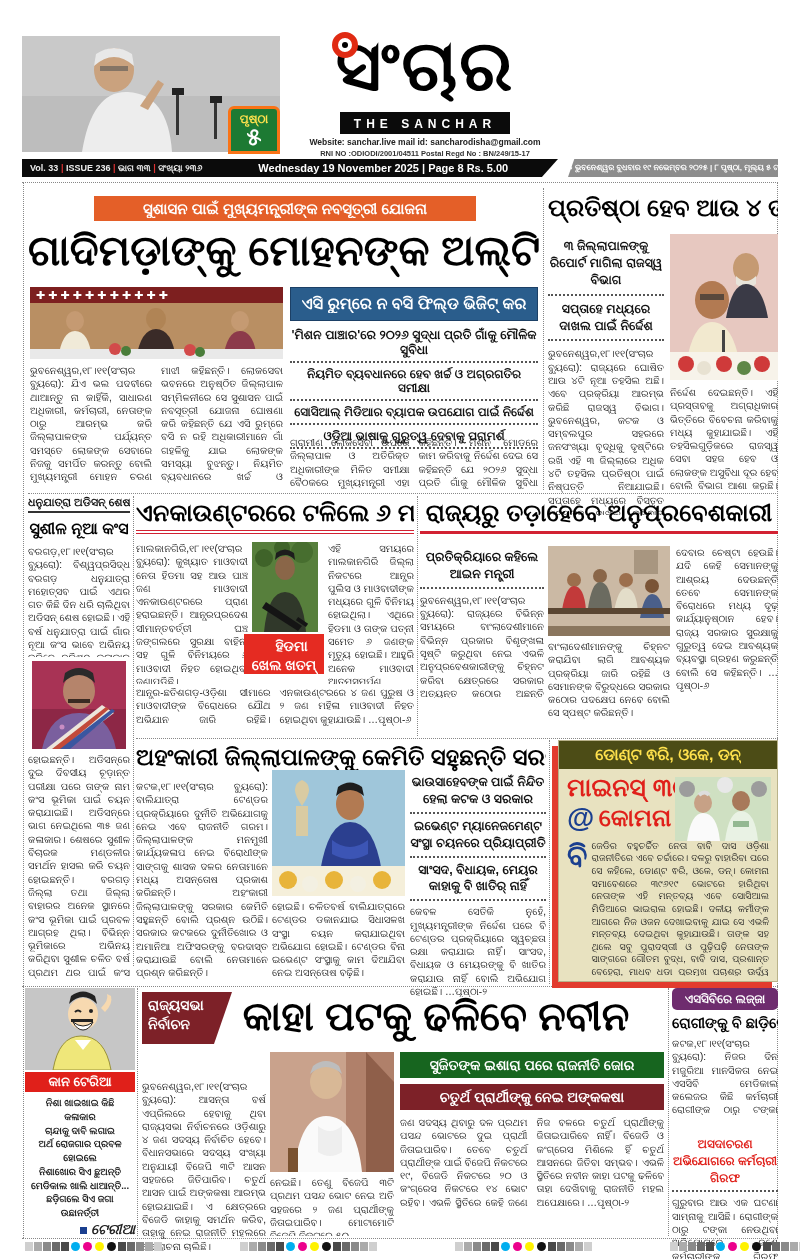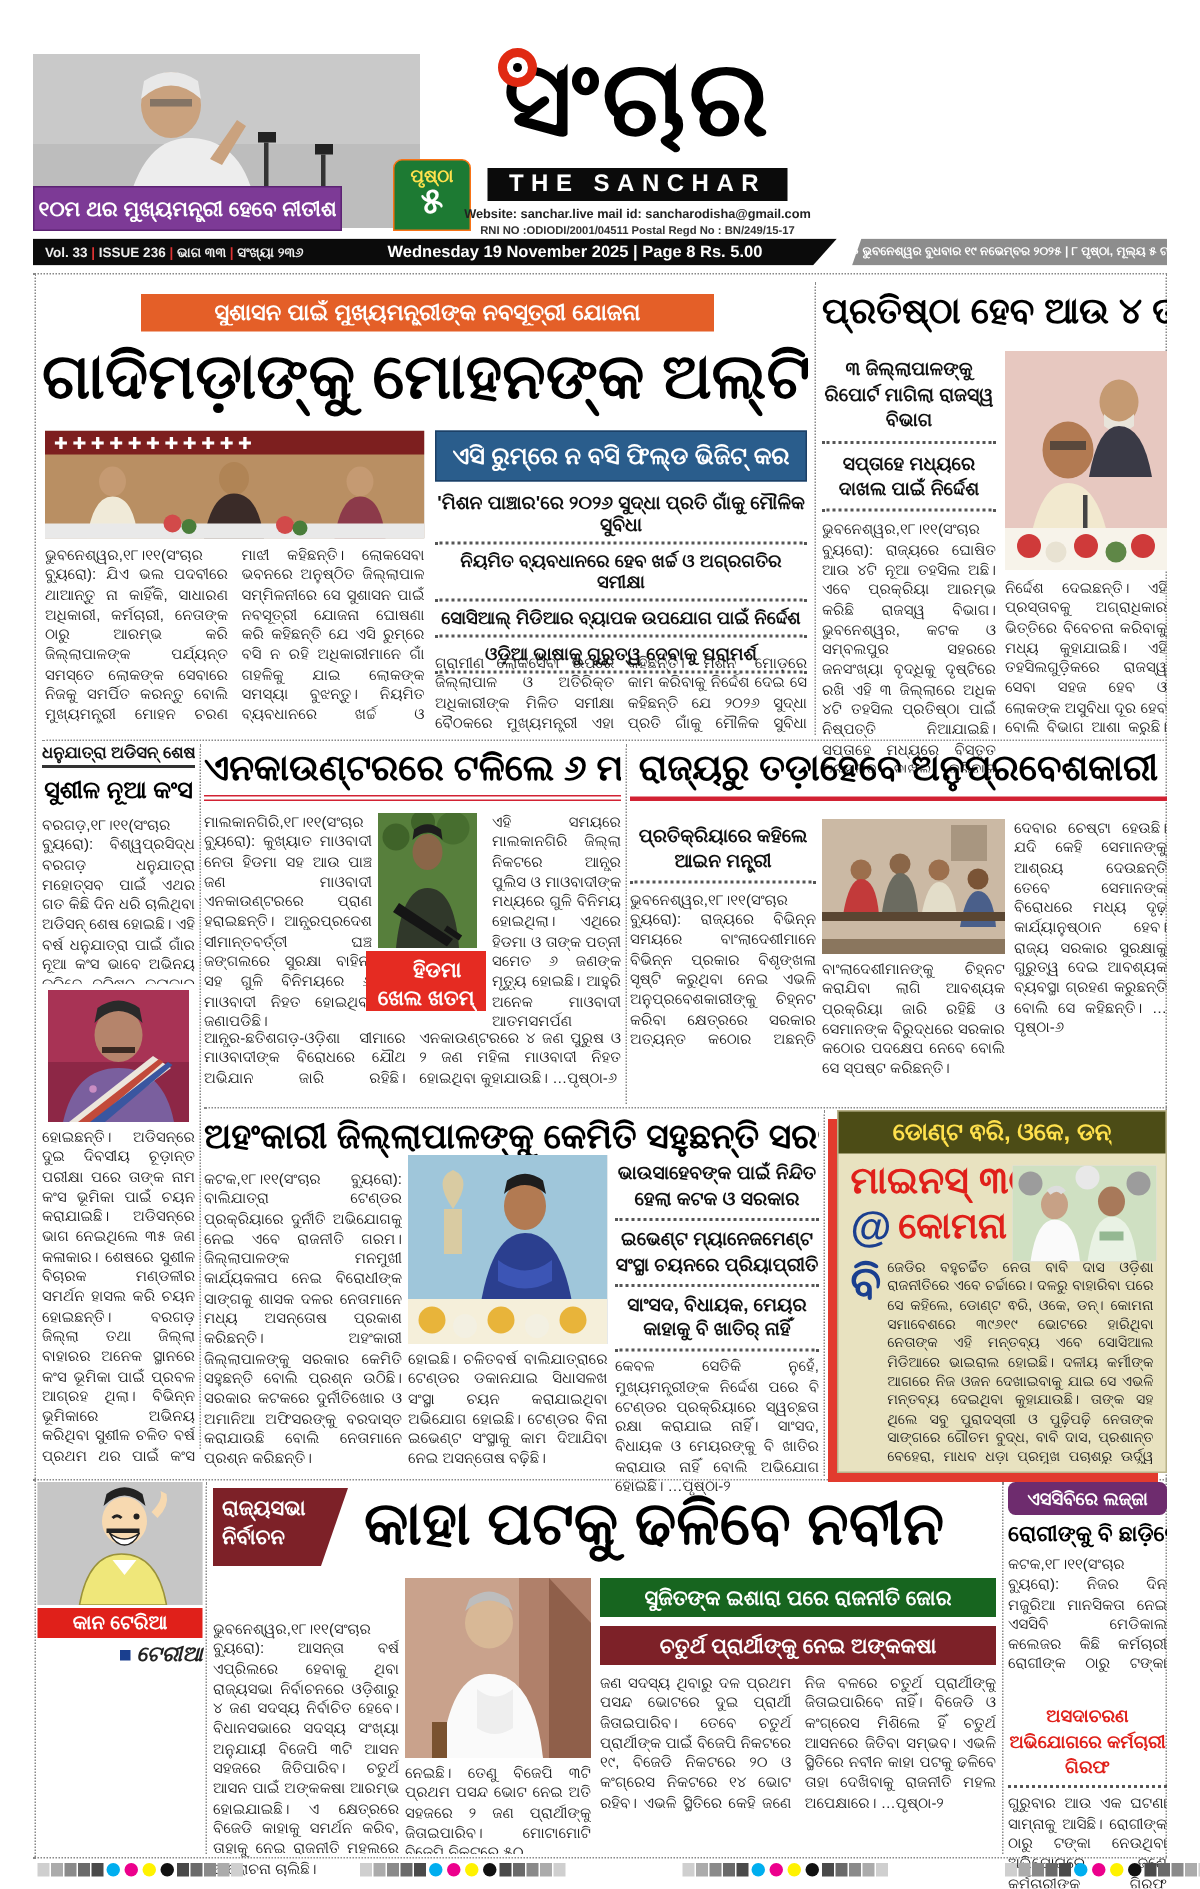--- a/index.html
+++ b/index.html
@@ -32,36 +32,33 @@
         <rect x="78" y="30" width="28" height="5" fill="#555" opacity="0.6"></rect>
         <path d="M60 116 q10 -62 46 -60 q40 2 44 60 z" fill="#ededed"></path>
         <path d="M118 70 l18 -26 6 4 -16 26 z" fill="#caa27e"></path>
         <rect x="150" y="52" width="12" height="7" fill="#222"></rect>
         <rect x="154" y="59" width="3" height="40" fill="#333"></rect>
         <rect x="188" y="60" width="12" height="7" fill="#222"></rect>
         <rect x="192" y="67" width="3" height="36" fill="#333"></rect>
       </svg>
     </div>
 
-    <div class="abs" style="left:22px;top:124px;width:206px;height:30px;background:#7d3a96;border:1px solid #5c2373;display:flex;align-items:center;justify-content:center;">
-      <span style="color:#fff;font-weight:700;font-size:14px;white-space:nowrap;overflow:hidden;">୧୦ମ ଥର ମୁଖ୍ୟମନ୍ତ୍ରୀ ହେବେ ନୀତୀଶ</span>
-    </div>
-
-    <div class="abs" style="left:228px;top:106px;width:52px;height:48px;background:#1d7a33;border-radius:6px 6px 0 0;border:1px solid #f97316;text-align:center;line-height:1;margin-left:34px;">
+
+    <div class="abs" style="left:228px;top:106px;width:52px;height:48px;background:#1d7a33;border-radius:6px 6px 0 0;border:3px solid #f97316;text-align:center;line-height:1;">
       <div style="color:#ffe14d;font-weight:700;font-size:12px;margin-top:4px;">ପୃଷ୍ଠା</div>
       <div style="color:#ffffff;font-weight:800;font-size:24px;">୫</div>
     </div>
 
     <div class="abs" style="left:280px;top:30px;width:290px;height:128px;text-align:center;">
       <div class="abs" style="left:52px;top:2px;width:26px;height:26px;border:6px solid #e02a12;border-radius:50%;background:#fff;">
         <div class="abs" style="left:4px;top:4px;width:6px;height:6px;background:#000;border-radius:50%;"></div>
       </div>
       <div style="font-size:70px;font-weight:800;color:#000;line-height:1.05;letter-spacing:2px;overflow:hidden;height:84px;">ସଂଚାର</div>
       <div style="display:inline-block;background:#0b0b0b;color:#fff;padding:2px 14px;margin-top:-2px;">
-        <span style="font-size:16px;font-weight:700;letter-spacing:5px;white-space:nowrap;">THE SANCHAR</span>
+        <span style="font-size:12px;font-weight:700;letter-spacing:5px;white-space:nowrap;">THE SANCHAR</span>
       </div>
       <div style="font-size:8.5px;font-weight:700;color:#222;margin-top:3px;white-space:nowrap;">Website: sanchar.live    mail id: sancharodisha@gmail.com</div>
       <div style="font-size:7.5px;font-weight:700;color:#333;margin-top:2px;white-space:nowrap;">RNI NO :ODIODI/2001/04511   Postal Regd No : BN/249/15-17</div>
     </div>
   </div>
 
   <div class="abs" style="left:22px;top:159px;width:756px;height:18px;">
     <div class="abs" style="left:0;top:0;width:536px;height:18px;background:#0b0b0b;clip-path:polygon(0 0,100% 0,97% 100%,0 100%);display:flex;align-items:center;">
       <span style="color:#eee;font-size:9px;font-weight:700;margin-left:8px;white-space:nowrap;">
         <span>Vol. 33</span>
@@ -300,20 +297,32 @@
         <path d="M48 34 q10 8 20 0 q-4 8 -10 8 q-6 0 -10 -8z" fill="#fff" stroke="#222"></path>
         <rect x="46" y="31" width="22" height="3" fill="#222"></rect>
         <path d="M76 20 q8 -8 6 -14 l4 2 q2 8 -6 16z" fill="#f7d9b0"></path>
         <path d="M28 82 q6 -34 28 -34 q24 0 30 34z" fill="#efe77a" stroke="#9a923a"></path>
         <path d="M50 52 l8 10 8 -10z" fill="#fff"></path>
       </svg>
     </div>
     <div style="background:#e0201a;height:20px;display:flex;align-items:center;justify-content:center;margin-top:2px;">
       <span style="color:#ffffff;font-weight:800;font-size:13px;white-space:nowrap;">କାନ ଟେରିଆ</span>
     </div>
+    <div style="text-align:center;font-size:9.5px;font-weight:700;color:#222;line-height:1.45;margin-top:4px;overflow:hidden;height:122px;">
+      <div>ନିଶା ଖାଇଖାଇ କିଛି</div>
+      <div>କଳାକାର</div>
+      <div>ଚାନ୍ଦାକୁ ଦାବି ଲଗାଇ</div>
+      <div>ଅର୍ଥ ରୋଜଗାର ପ୍ରବଳ</div>
+      <div>ହୋଇଲେ</div>
+      <div>ନିଶାଖୋର ସିଏ ଛୁଅନ୍ତି</div>
+      <div>ମେଡିକାଲ ଖାଲି ଧାଆନ୍ତି...</div>
+      <div>ଛଡ଼ିଗଲେ ସିଏ ଜଗା</div>
+      <div>ଉଛାନର୍ତ୍ତୀ</div>
+
+    </div>
     <div style="text-align:right;margin-top:2px;">
       <span style="display:inline-block;width:7px;height:7px;background:#1a3f8f;"></span>
       <span style="font-size:14px;font-style:italic;font-weight:700;color:#222;">ଟେରୀଆ</span>
     </div>
   </div>
 
   <div class="abs" style="left:140px;top:988px;width:526px;height:250px;">
     <div class="abs" style="left:2px;top:4px;width:90px;height:52px;background:#7d2128;clip-path:polygon(0 0,100% 0,80% 100%,0 100%);color:#fff;font-weight:800;text-align:left;padding:4px 0 0 6px;line-height:1.35;">
       <div style="font-size:14px;">ରାଜ୍ୟସଭା</div>
       <div style="font-size:14px;">ନିର୍ବାଚନ</div>

